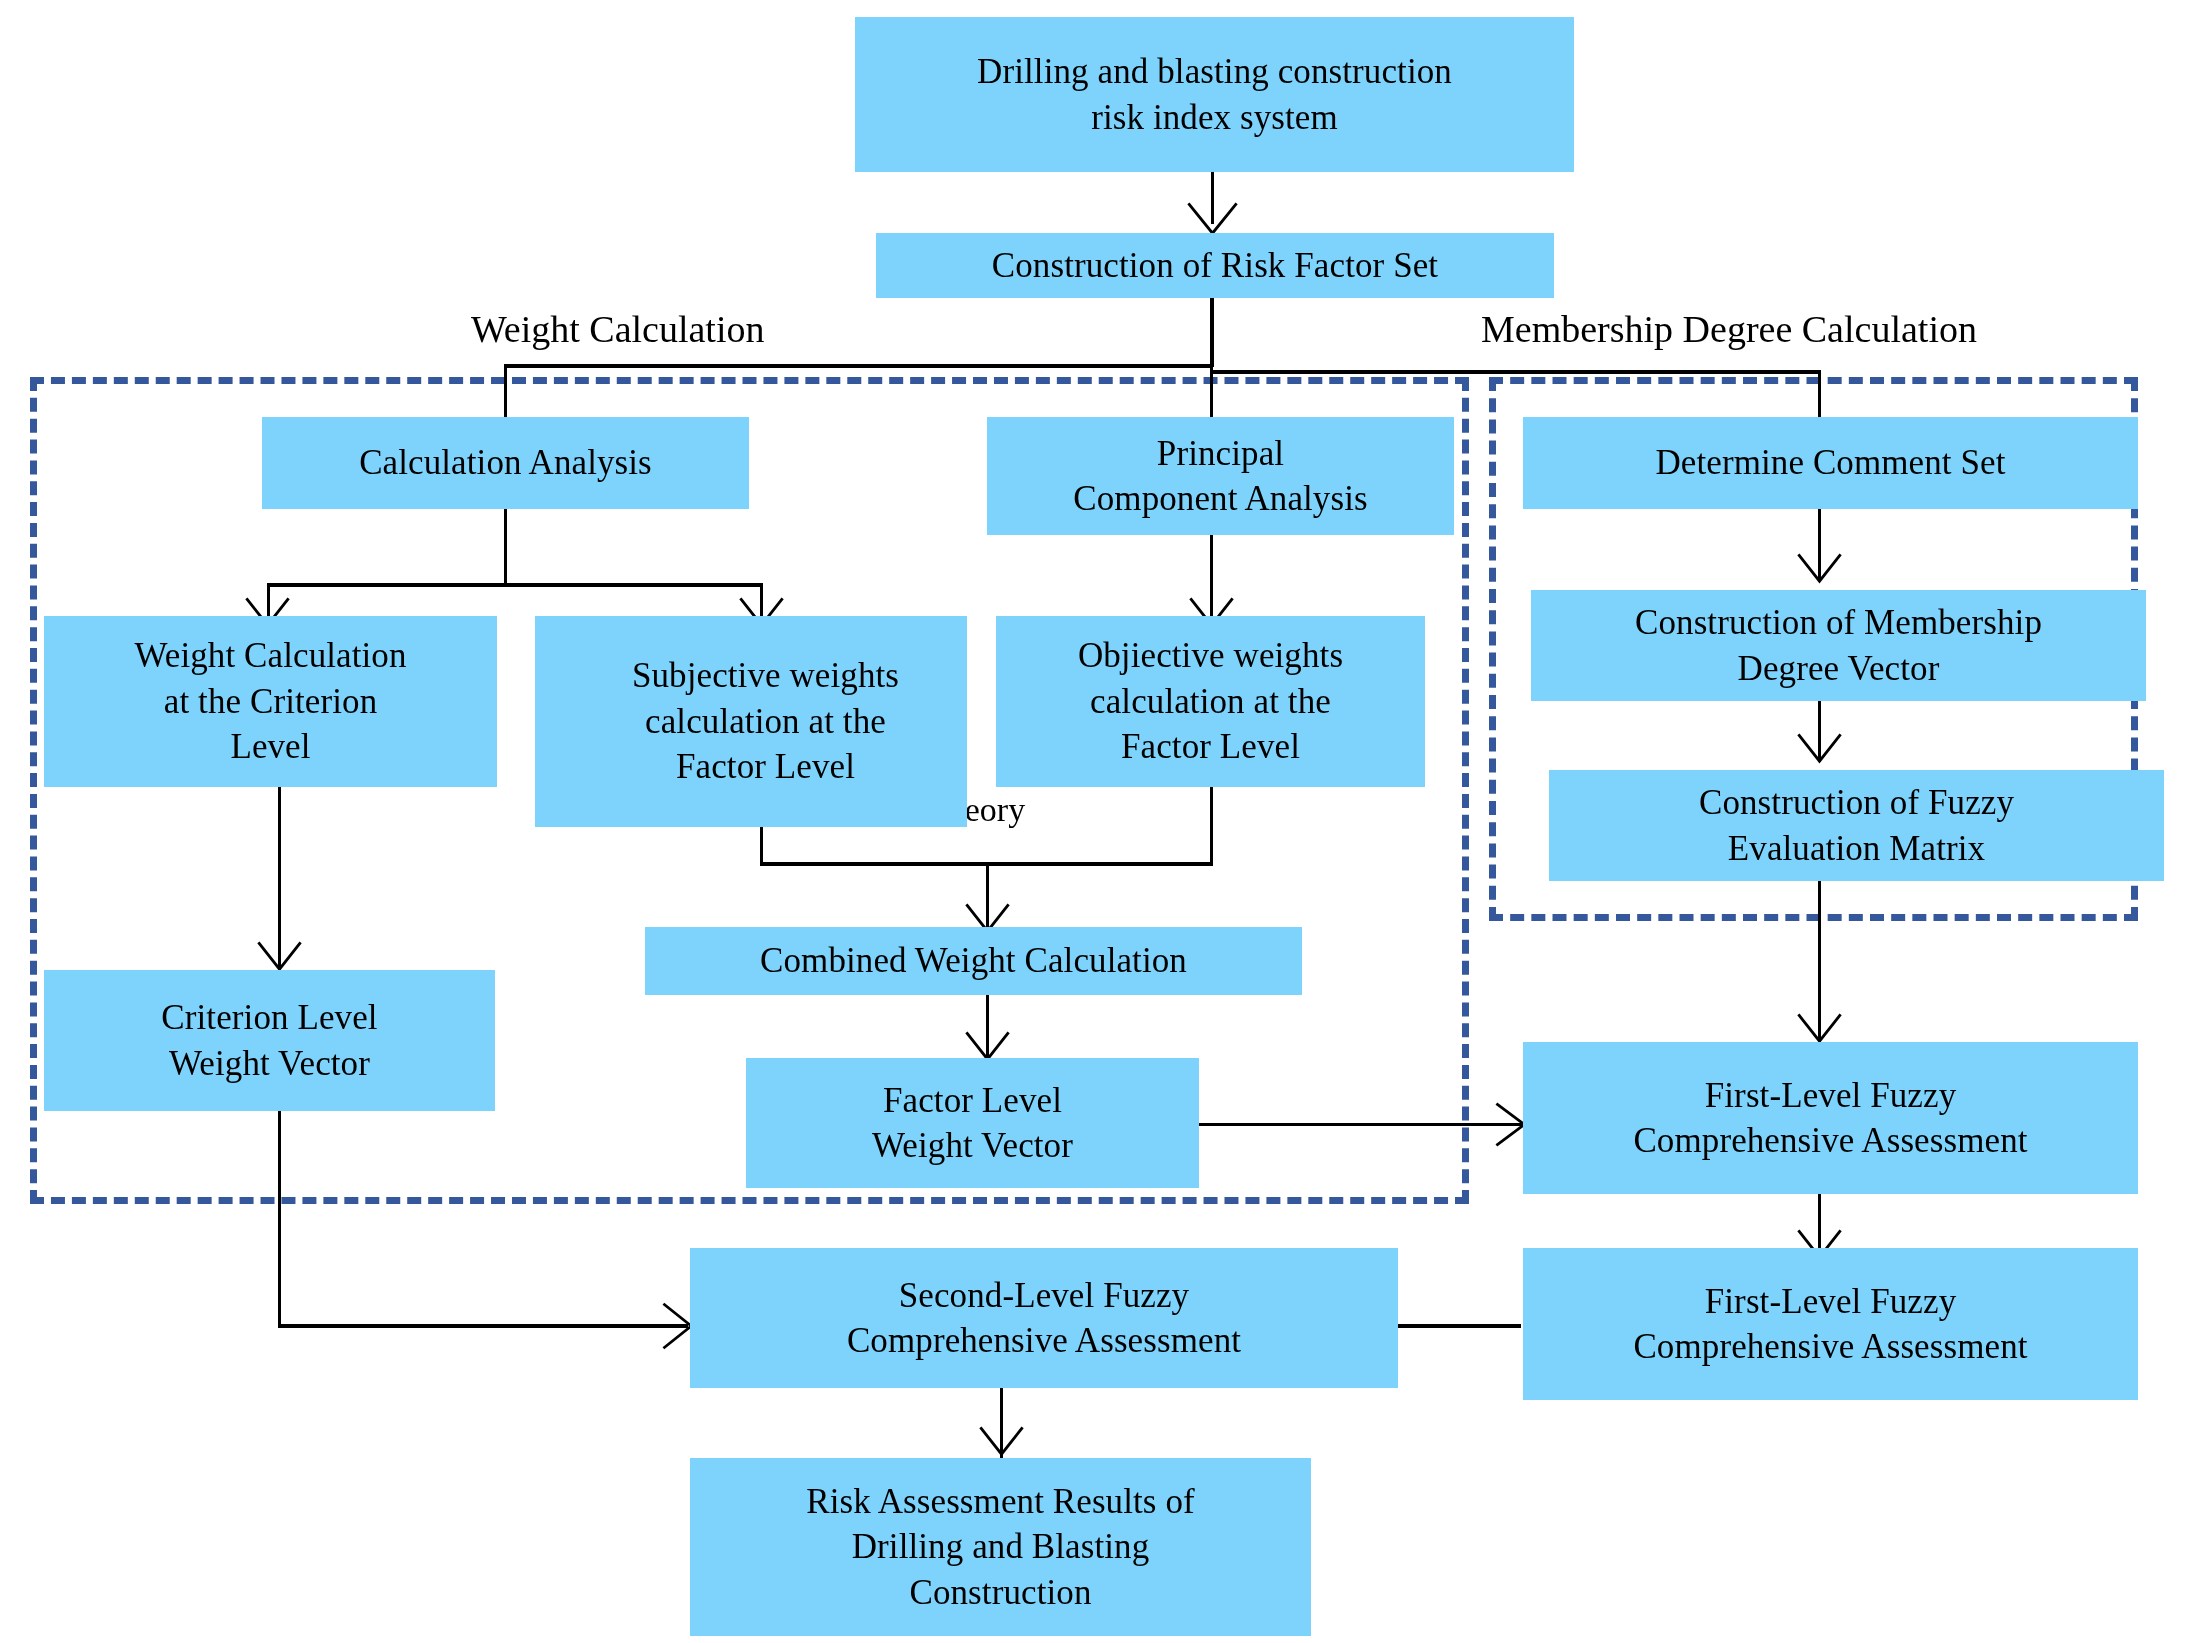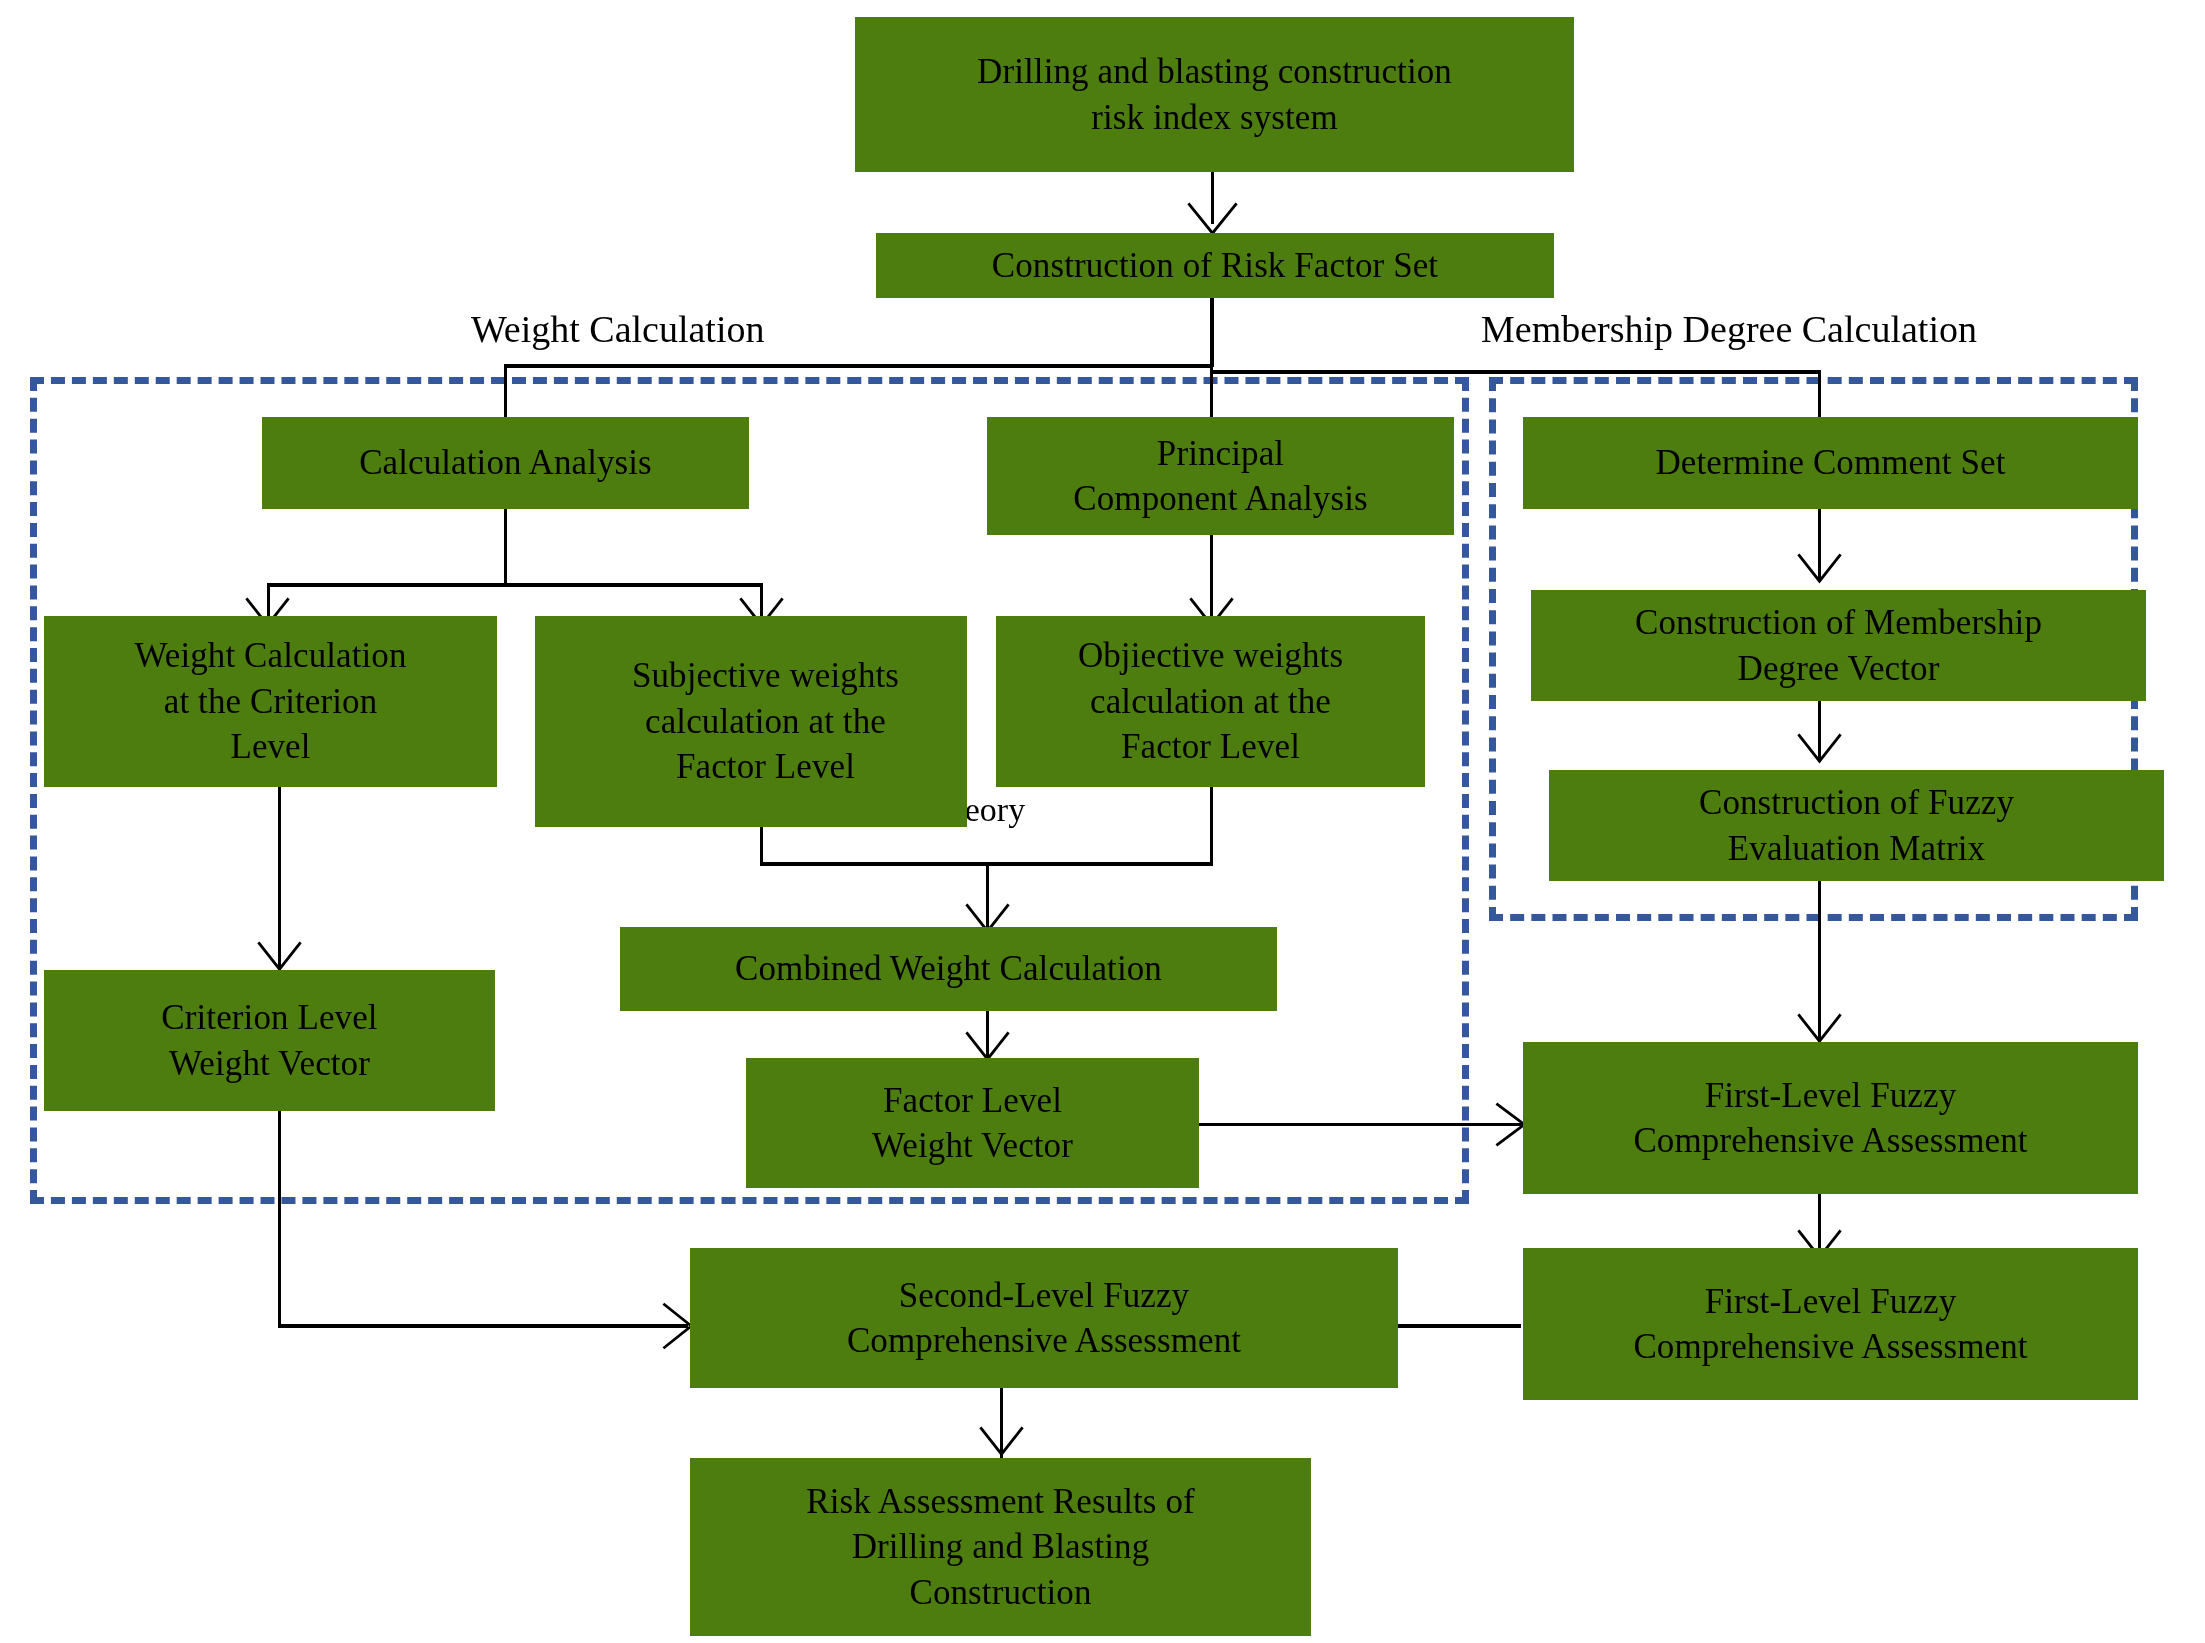--- a/index.html
+++ b/index.html
@@ -7,21 +7,21 @@
   #stage{
     position:relative;
     width:2205px;
     height:1644px;
     background:#ffffff;
     overflow:hidden;
   }
   
   .node{
     position:absolute;
-    background:#4d7c0f;
+    background:#7dd3fc;
     color:#000000;
     display:flex;
     align-items:center;
     justify-content:center;
     text-align:center;
     font-family:"Liberation Serif", serif;
     font-size:35px;
     line-height:1.30;
     white-space:pre-line;
     box-sizing:border-box;
@@ -191,21 +191,21 @@
   <div class="node" style="left:996px; top:616px; width:429px; height:171px;">Objiective weights
 calculation at the
 Factor Level</div>
 
   <div class="node" style="left:1523px; top:590px; width:615px; height:111px;margin-left:8px;">Construction of Membership
 Degree Vector</div>
 
   <div class="node" style="left:1523px; top:770px; width:615px; height:111px;margin-left:26px;">Construction of Fuzzy
 Evaluation Matrix</div>
 
-  <div class="node" style="left:620px; top:927px; width:657px; height:84px;">Combined Weight Calculation</div>
+  <div class="node" style="left:645px; top:927px; width:657px; height:68px;">Combined Weight Calculation</div>
 
   <div class="node" style="left:44px; top:970px; width:451px; height:141px;">Criterion Level
 Weight Vector</div>
 
   <div class="node" style="left:746px; top:1058px; width:453px; height:130px;">Factor Level
 Weight Vector</div>
 
   <div class="node" style="left:1523px; top:1042px; width:615px; height:152px;">First-Level Fuzzy
 Comprehensive Assessment</div>
 

